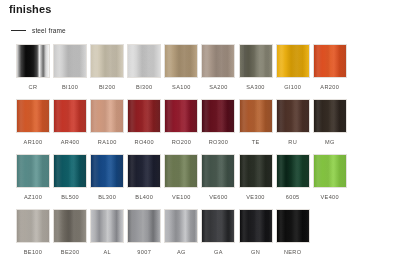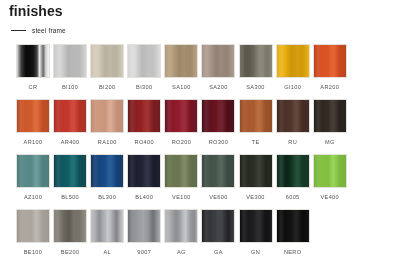--- a/index.html
+++ b/index.html
@@ -14,21 +14,21 @@
     font-family: "Liberation Sans", sans-serif;
     color: #1a1a1a;
     overflow: hidden;
     position: relative;
   }
 
   #page-title {
     position: absolute;
     left: 9px;
     top: 3px;
-    font-size: 14px;
+    font-size: 11px;
     font-weight: bold;
     letter-spacing: 0.1px;
     color: #1c1c1c;
     text-align: right;
   }
 
   #legend {
     position: absolute;
     left: 11px;
     top: 27px;

